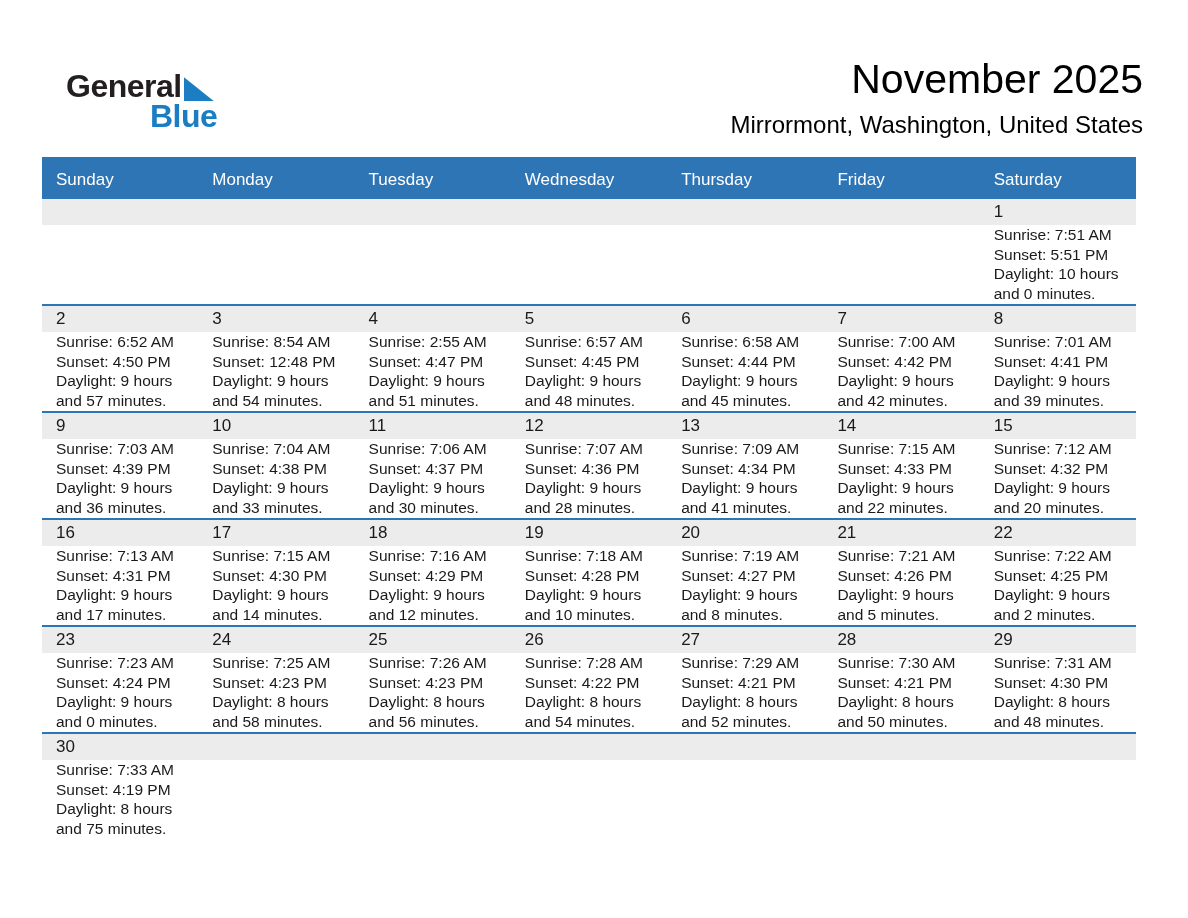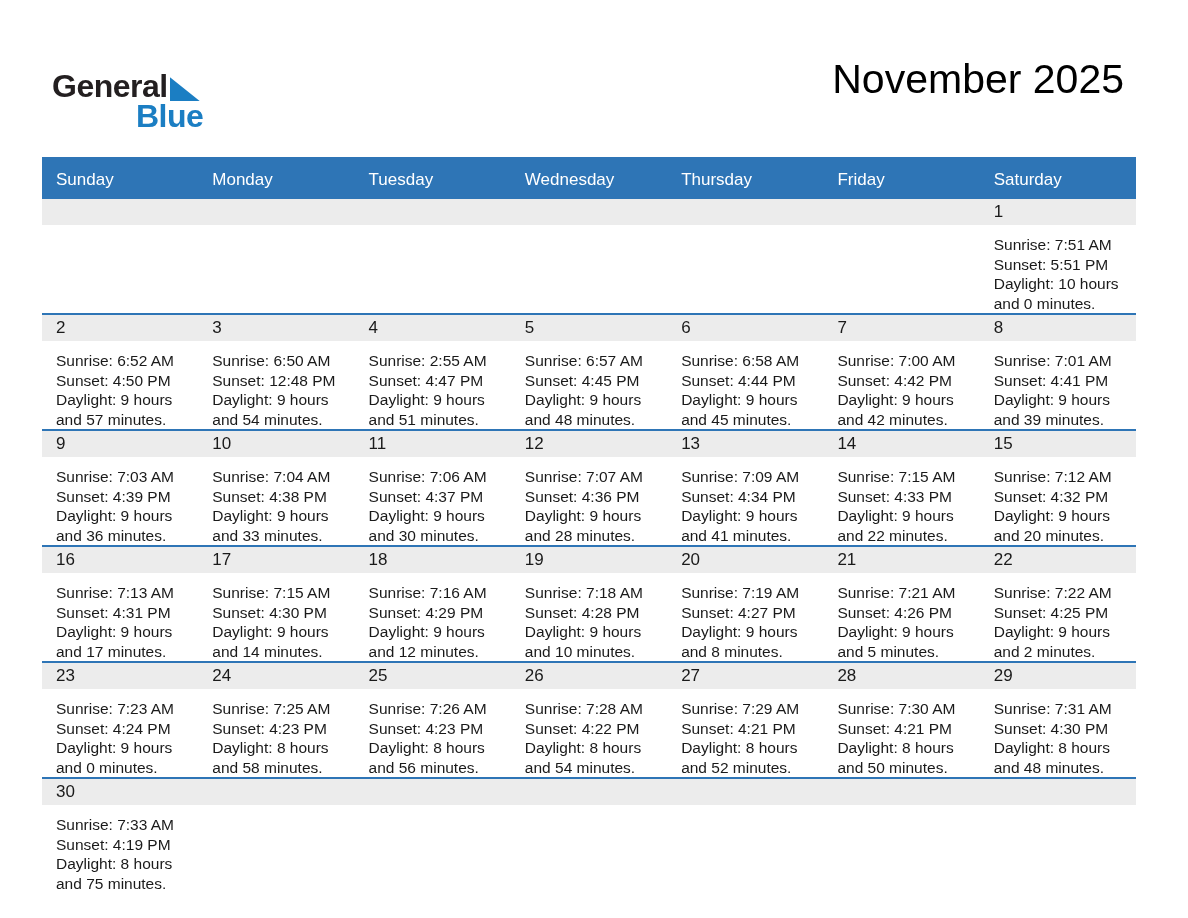--- a/index.html
+++ b/index.html
@@ -9,36 +9,36 @@
     background: #ffffff;
     font-family: "Liberation Sans", sans-serif;
     color: #1a1a1a;
     position: relative;
     overflow: hidden;
   }
 
   
   .top-area { position: relative; height: 157px; }
 
-  .logo { position: absolute; left: 52px; top: 70px; line-height: 1; }
+  .logo { position: absolute; left: 66px; top: 70px; line-height: 1; }
   .logo-row1 { display: flex; align-items: flex-end; }
   .logo-general {
     font-size: 32px; font-weight: 600; color: #231f20; letter-spacing: -0.5px;
   }
   .logo-triangle {
     width: 30px; height: 24px; margin-left: 2px; margin-bottom: 1px;
     background: var(--logo-blue);
     clip-path: polygon(0 0, 100% 100%, 0 100%);
   }
   .logo-blue-text {
     font-size: 32px; font-weight: 700; color: var(--logo-blue);
     margin-left: 84px; margin-top: -2px; letter-spacing: -0.5px;
   }
 
-  .titles { position: absolute; right: 64px; top: 56px; text-align: right; }
+  .titles { position: absolute; right: 45px; top: 56px; text-align: right; }
   .page-title { margin: 0; font-size: 41px; font-weight: 400; color: #000000; }
   .page-subtitle { margin: 8px 0 0 0; font-size: 24px; font-weight: 400; color: #000000; }
 
   
   table.calendar {
     position: absolute; left: 42px; top: 157px;
     width: 1094px;
     border-collapse: collapse;
     table-layout: fixed;
   }
@@ -56,39 +56,40 @@
     height: 107px;
   }
   .day-strip {
     background: var(--strip-bg);
     min-height: 26px;
     padding: 3px 4px 2px 14px;
     font-size: 17px;
     color: #1a1a1a;
   }
   .cell-body {
-    padding: 10px 6px 0 14px;
+    padding: 0 6px 0 14px;
     font-size: 15.5px;
     line-height: 19.5px;
     color: #1a1a1a;
   }
 </style>
 </head>
 <body>
 
 <div class="top-area">
   <div class="logo">
     <div class="logo-row1">
       <span class="logo-general">General</span>
       <span class="logo-triangle"></span>
     </div>
     <div class="logo-blue-text">Blue</div>
   </div>
   <div class="titles">
     <h1 class="page-title">November 2025</h1>
+    <h2 class="page-subtitle">Mirrormont, Washington, United States</h2>
   </div>
 </div>
 
 <table class="calendar">
   <thead>
     <tr id="weekday-row">
         <th>Sunday</th>
         <th>Monday</th>
         <th>Tuesday</th>
         <th>Wednesday</th>
@@ -139,21 +140,21 @@
           <div class="cell-body">
             <div>Sunrise: 6:52 AM</div>
             <div>Sunset: 4:50 PM</div>
             <div>Daylight: 9 hours</div>
             <div>and 57 minutes.</div>
           </div>
         </td>
         <td>
           <div class="day-strip">3</div>
           <div class="cell-body">
-            <div>Sunrise: 6:50 AM</div>
+            <div>Sunrise: 8:54 AM</div>
             <div>Sunset: 12:48 PM</div>
             <div>Daylight: 9 hours</div>
             <div>and 54 minutes.</div>
           </div>
         </td>
         <td>
           <div class="day-strip">4</div>
           <div class="cell-body">
             <div>Sunrise: 2:55 AM</div>
             <div>Sunset: 4:47 PM</div>

